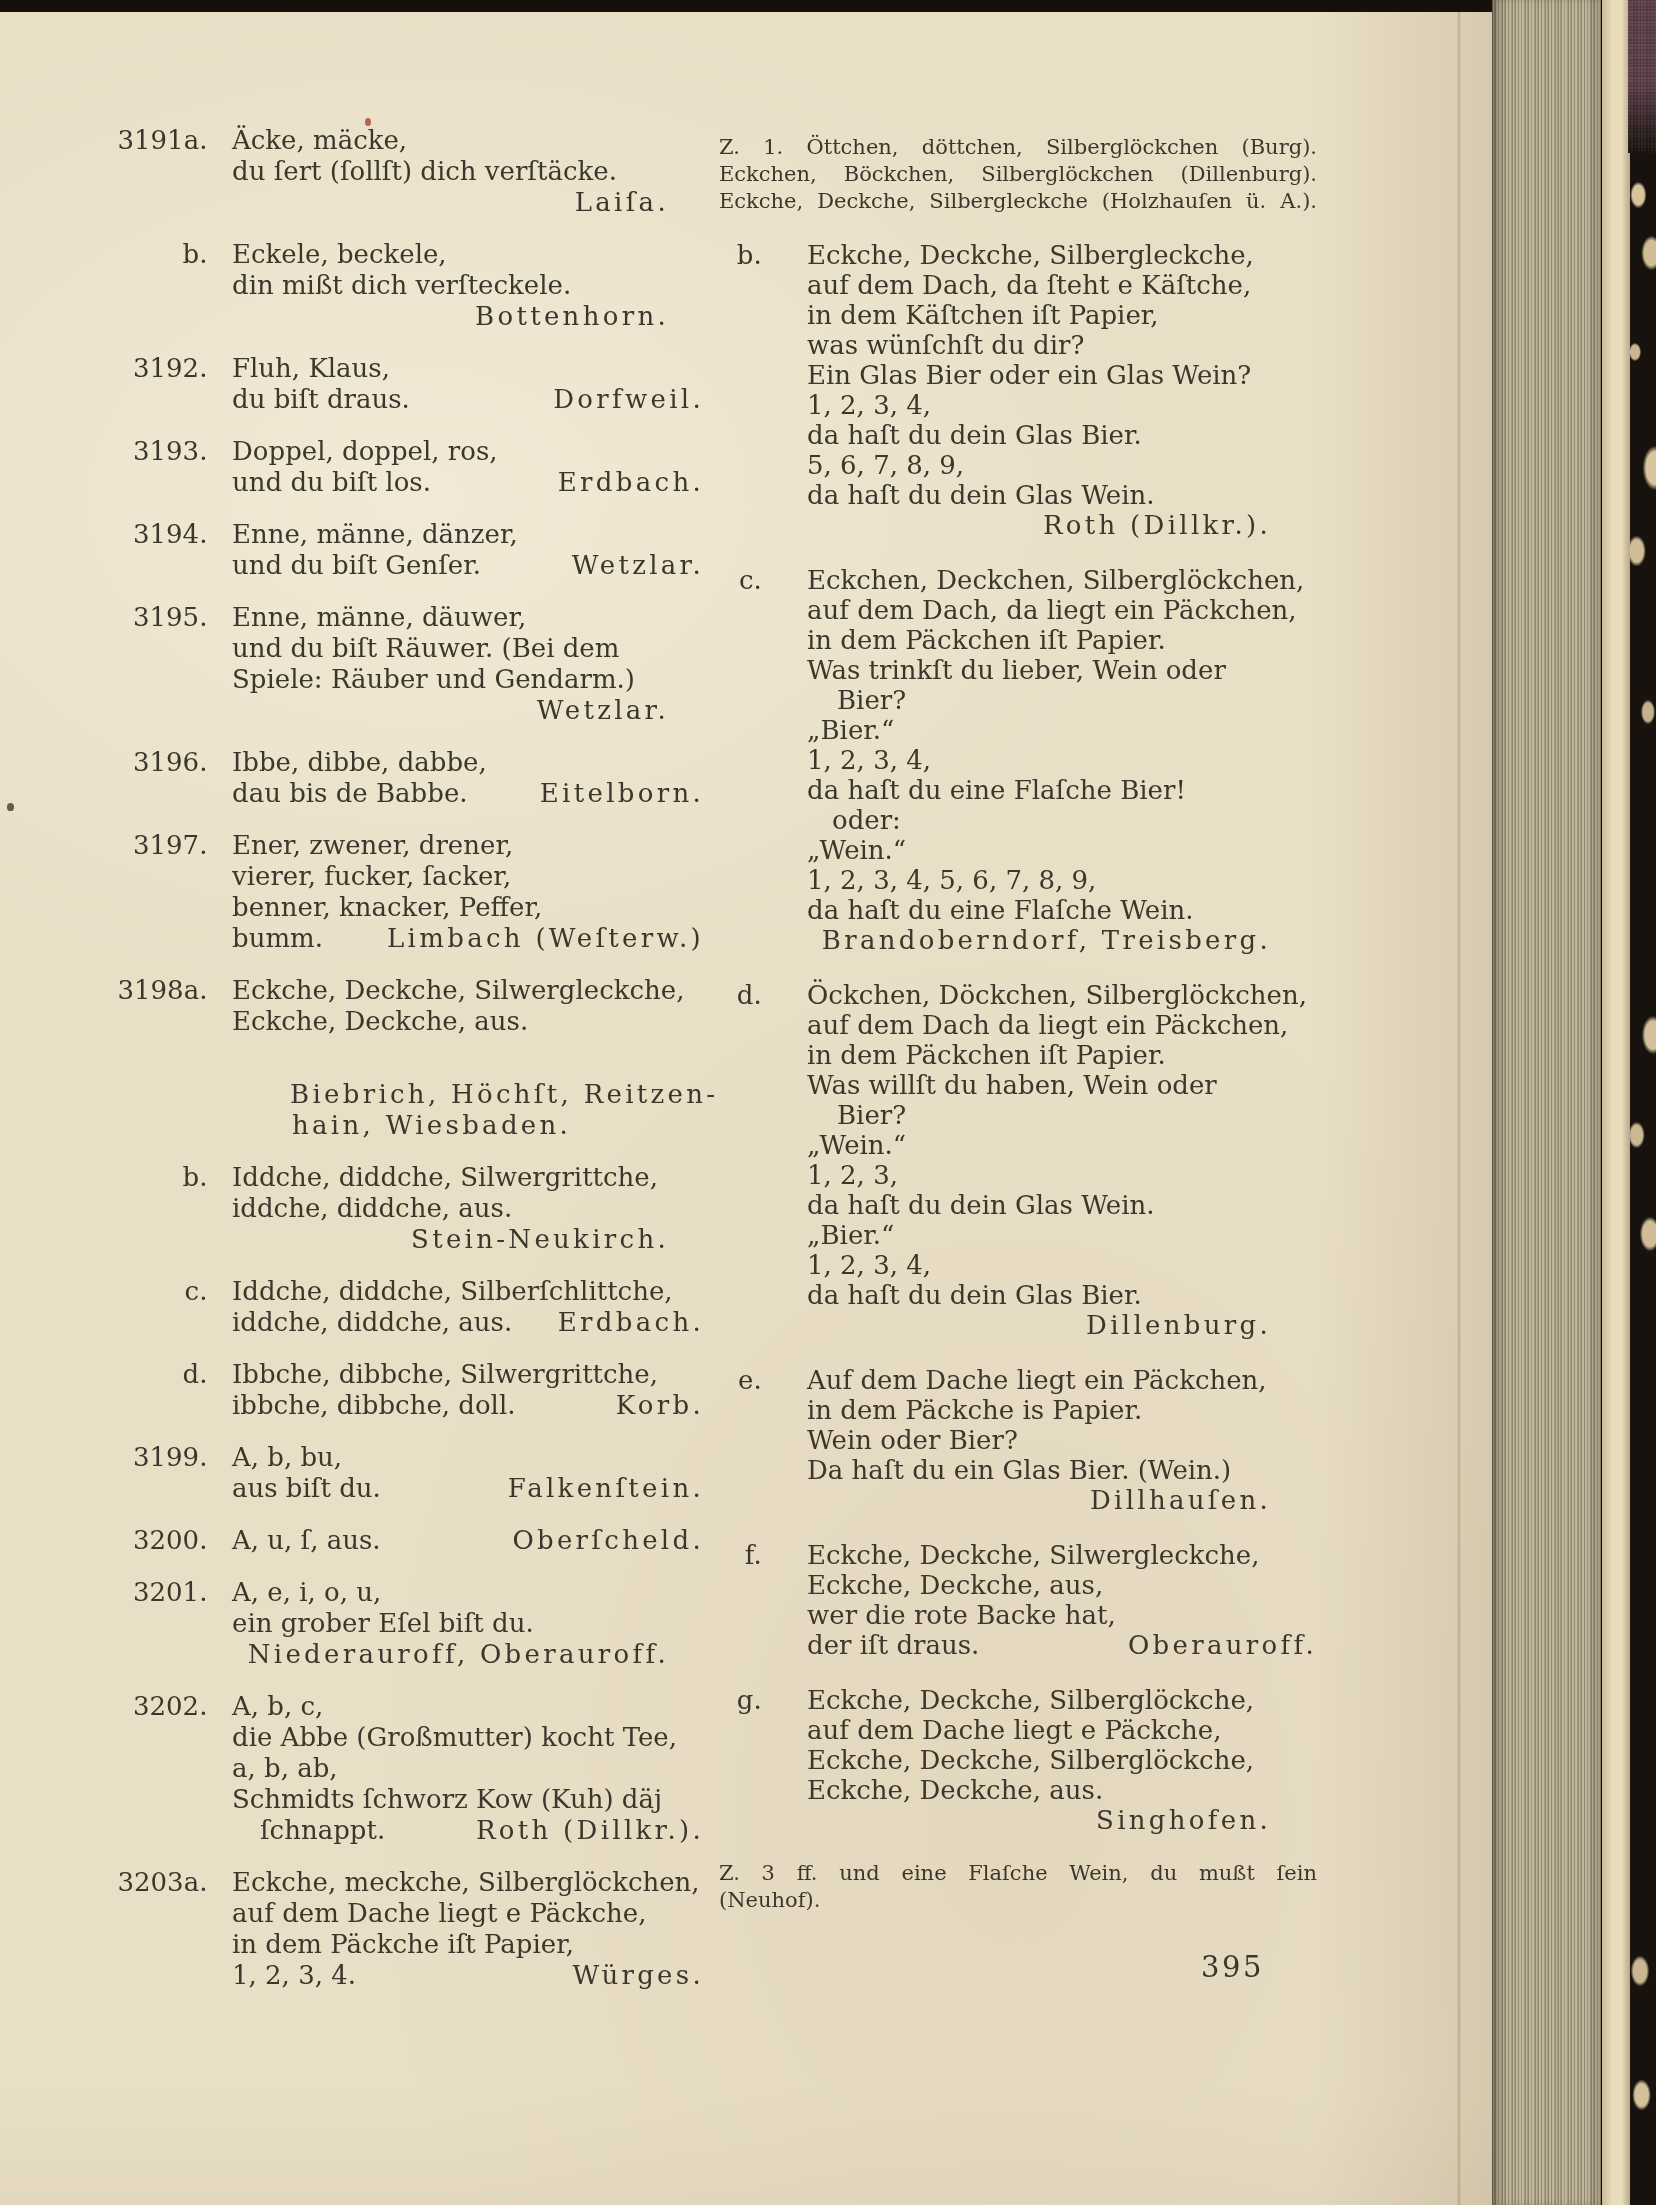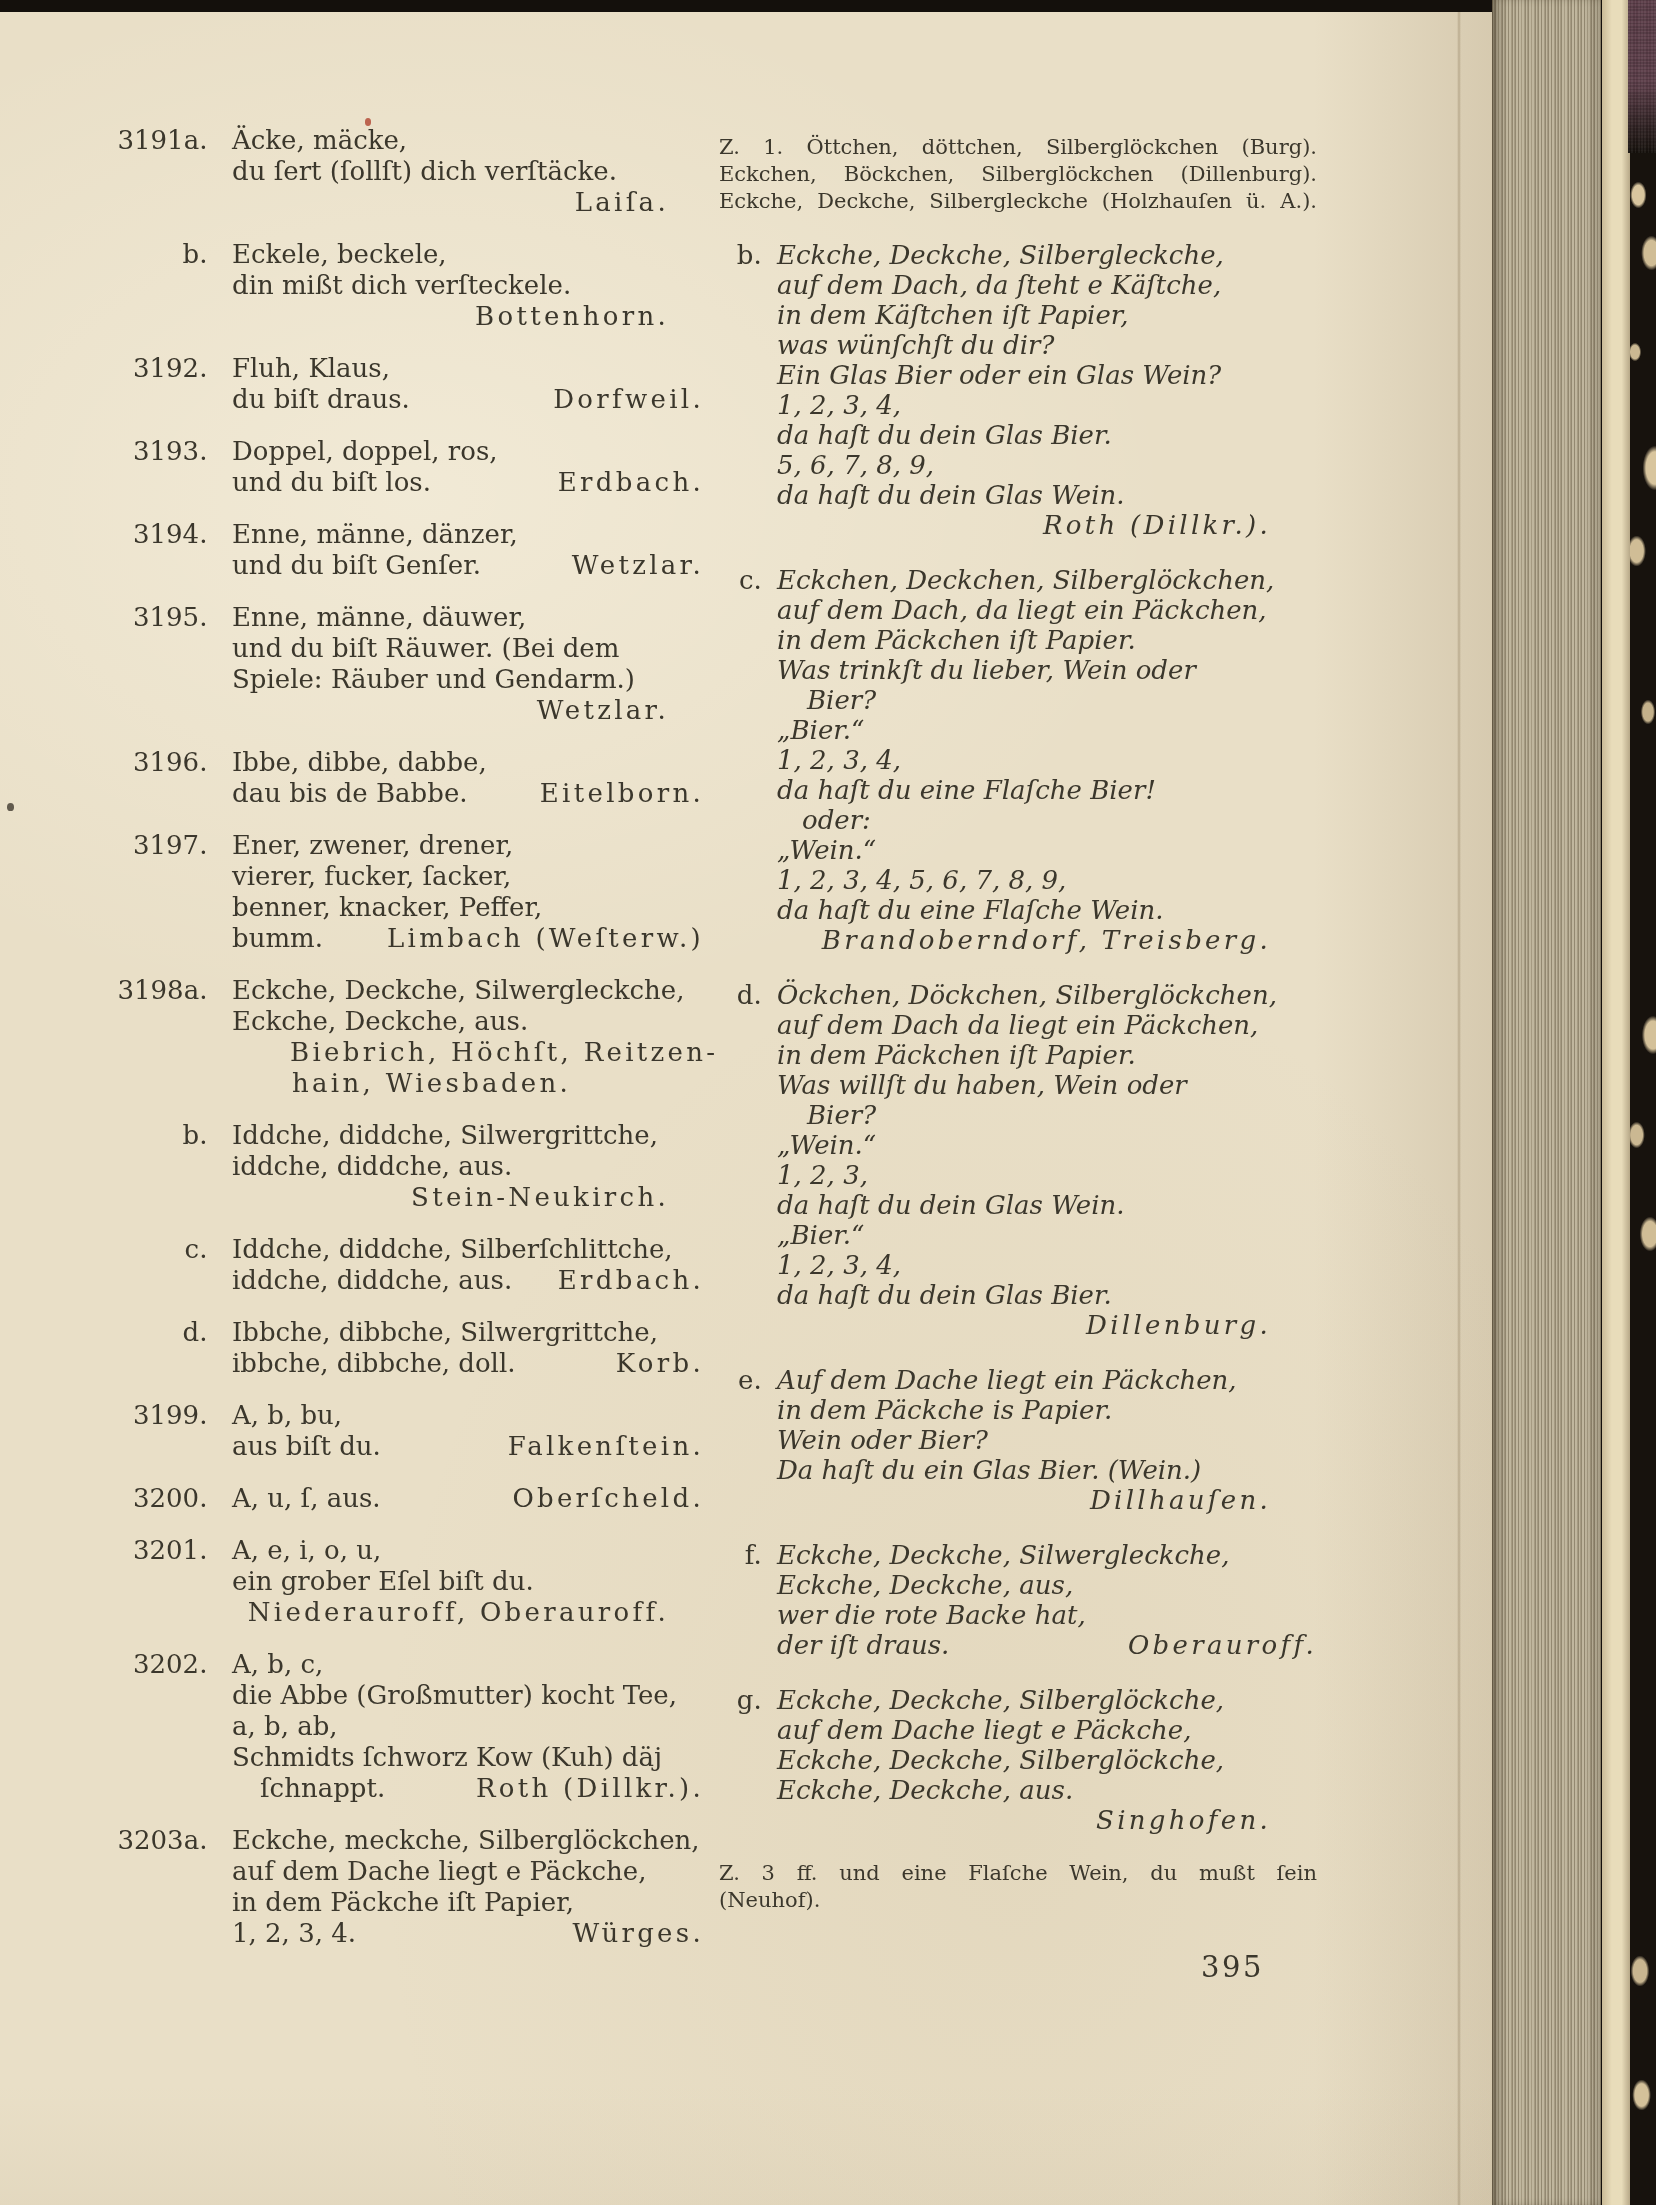--- a/index.html
+++ b/index.html
@@ -79,21 +79,21 @@
   .col-left .entry{margin-top:21px;}
   .col-left .entry:first-child{margin-top:0;}
   .col-right .entries .entry{margin-top:25px;}
 
   .elabel{
     position:absolute;left:0;top:0;box-sizing:border-box;text-align:right;
   }
   .col-left .elabel{width:124px;padding-right:11.6px;}
   .col-right .elabel{width:51px;padding-right:8.3px;}
   .col-left .verse{margin-left:137px;}
-  .col-right .verse{margin-left:58px;font-style:italic;}
+  .col-right .verse{margin-left:88px;}
 
   .vline,.sline{white-space:nowrap;}
   .col-left .vline,.col-left .sline{line-height:31px;}
   .col-right .vline,.col-right .sline{line-height:30px;}
   .with-source{display:flex;justify-content:space-between;align-items:flex-start;}
   .pname{letter-spacing:3.3px;}
   .sline{text-align:right;padding-right:35px;}
   .col-right .sline{padding-right:46px;}
   .sline.indent{text-align:left;padding-right:0;}
 
@@ -192,21 +192,21 @@
               <span>bumm.</span>
               <span class="pname">Limbach (Weſterw.)</span>
             </div>
           </div>
         </div>
         <div class="entry">
           <div class="elabel">3198a.</div>
           <div class="verse">
             <div class="vline">Eckche, Deckche, Silwergleckche,</div>
             <div class="vline">Eckche, Deckche, aus.</div>
-            <div class="sline pname indent" style="padding-left: 58px;">Biebrich, Höchſt, Reitzen-</div>
+            <div class="sline pname indent" style="padding-left: 58px; margin-top: 42px;">Biebrich, Höchſt, Reitzen-</div>
             <div class="sline pname indent" style="padding-left: 60px;">hain, Wiesbaden.</div>
           </div>
         </div>
         <div class="entry">
           <div class="elabel">b.</div>
           <div class="verse">
             <div class="vline">Iddche, diddche, Silwergrittche,</div>
             <div class="vline">iddche, diddche, aus.</div>
             <div class="sline pname">Stein-Neukirch.</div>
           </div>

